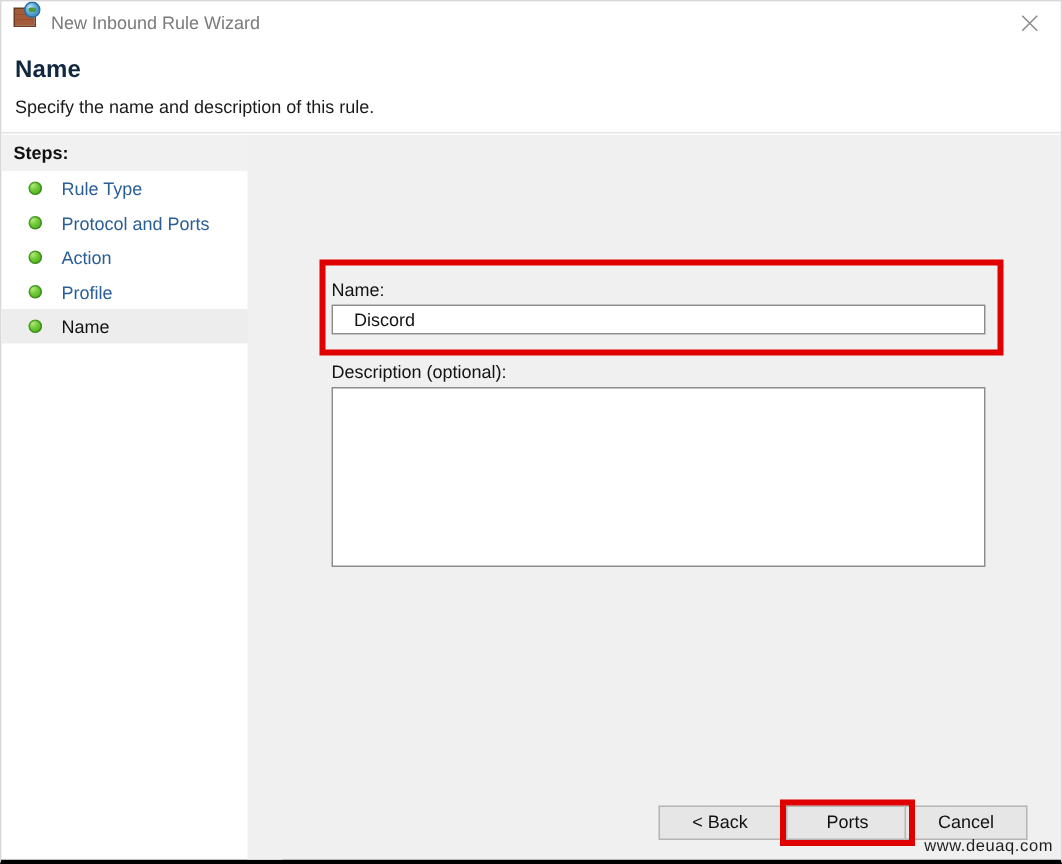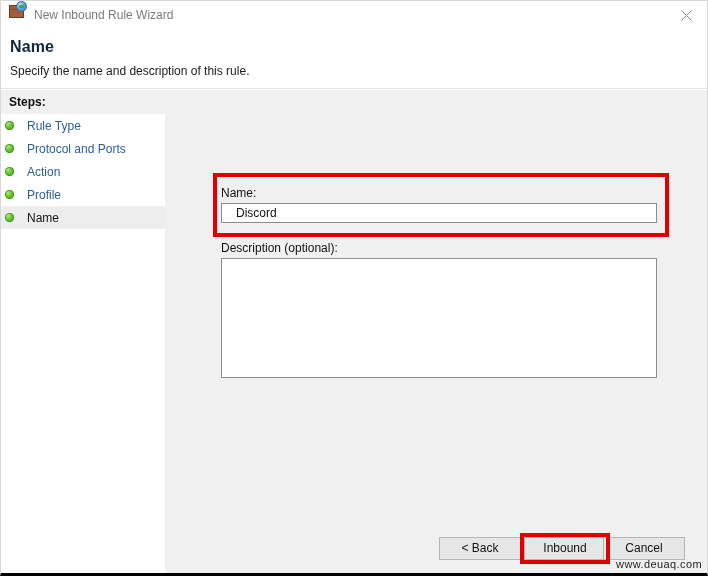--- a/index.html
+++ b/index.html
@@ -134,21 +134,21 @@
     font-size: 12px;
     font-weight: bold;
     color: #101010;
     background: #f1f1f1;
     box-sizing: border-box;
   }
   .step {
     height: 23px;
     display: flex;
     align-items: center;
-    padding-left: 4px;
+    padding-left: 18px;
     box-sizing: border-box;
     cursor: default;
   }
   .step.current {
     background: #ededed;
   }
   .step-bullet {
     width: 9px;
     height: 9px;
     border-radius: 50%;
@@ -338,19 +338,19 @@
 
     <div id="name-label">Name:</div>
     <input id="name-input" type="text" value="Discord" style="">
 
     <div id="description-label">Description (optional):</div>
     <textarea id="description-input" placeholder="" style=""></textarea>
   </div>
 
   <div id="footer">
     <button class="dlg-button" id="back-button">&lt; Back</button>
-    <button class="dlg-button" id="finish-button">Inbound</button>
+    <button class="dlg-button" id="finish-button">Ports</button>
     <button class="dlg-button" id="cancel-button">Cancel</button>
     <div id="finish-annotation"></div>
   </div>
 
   <div id="watermark">www.deuaq.com</div>
 </div>
 
 </body></html>

